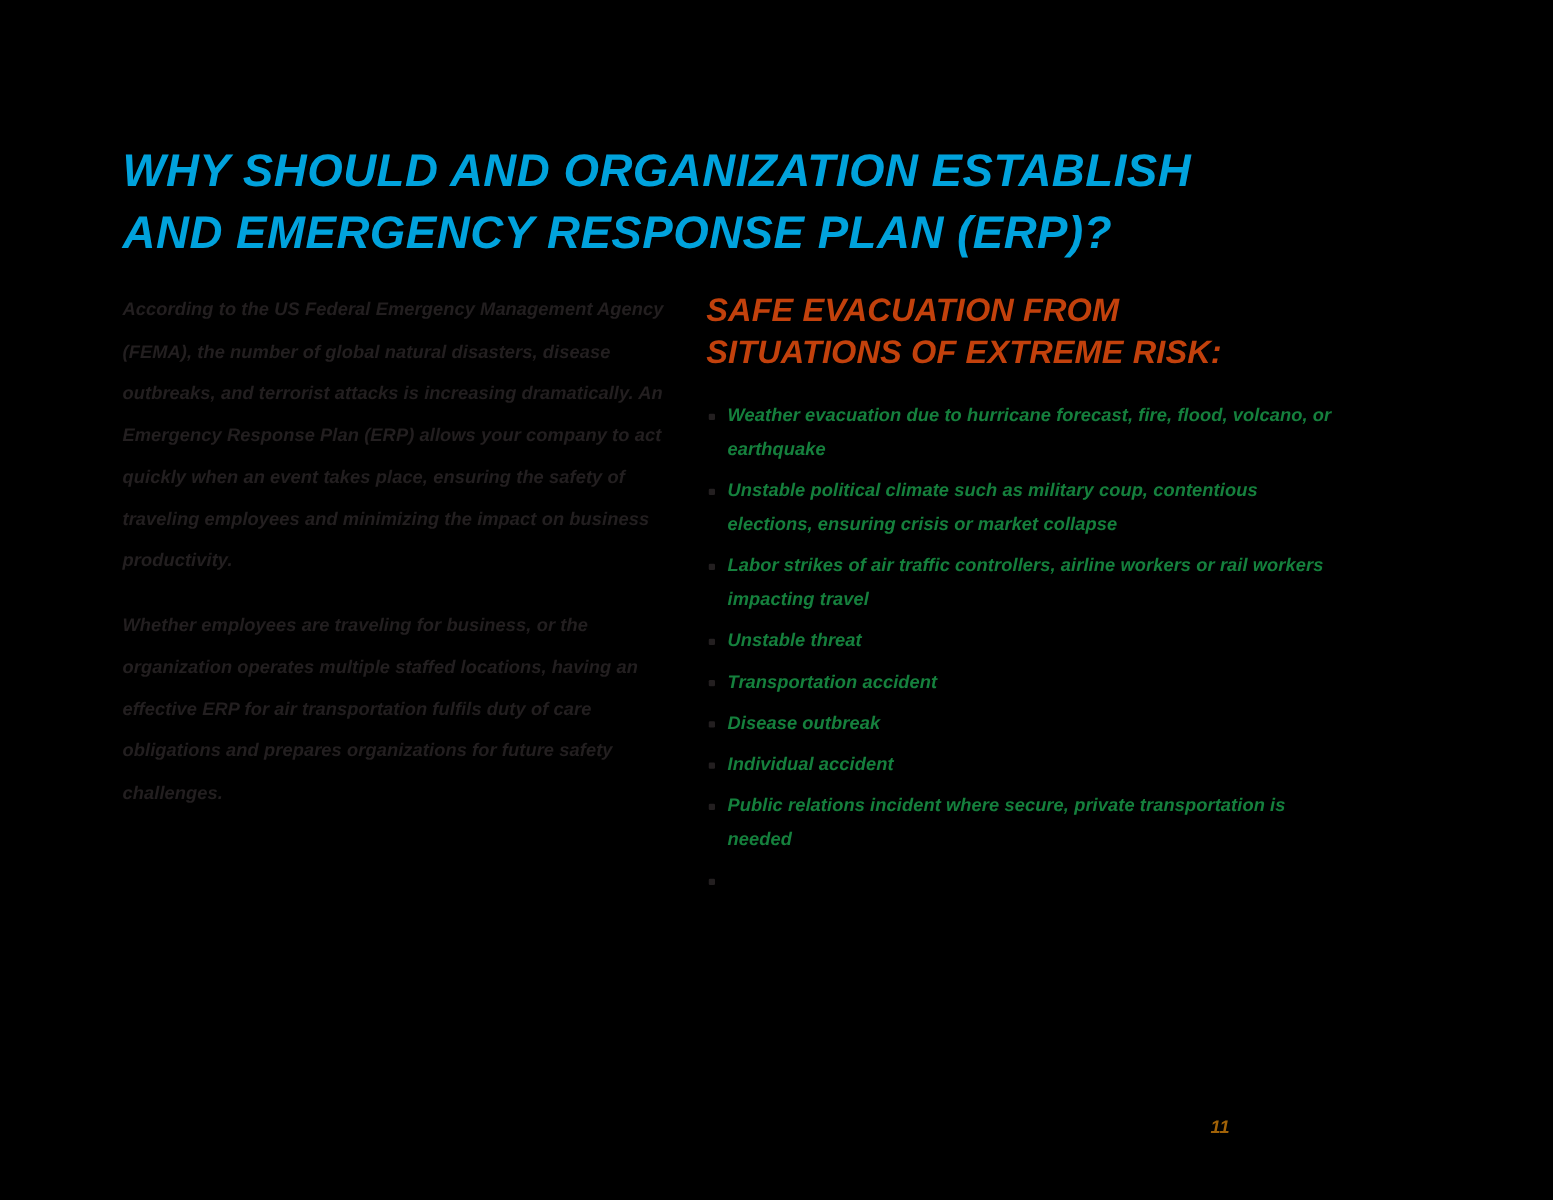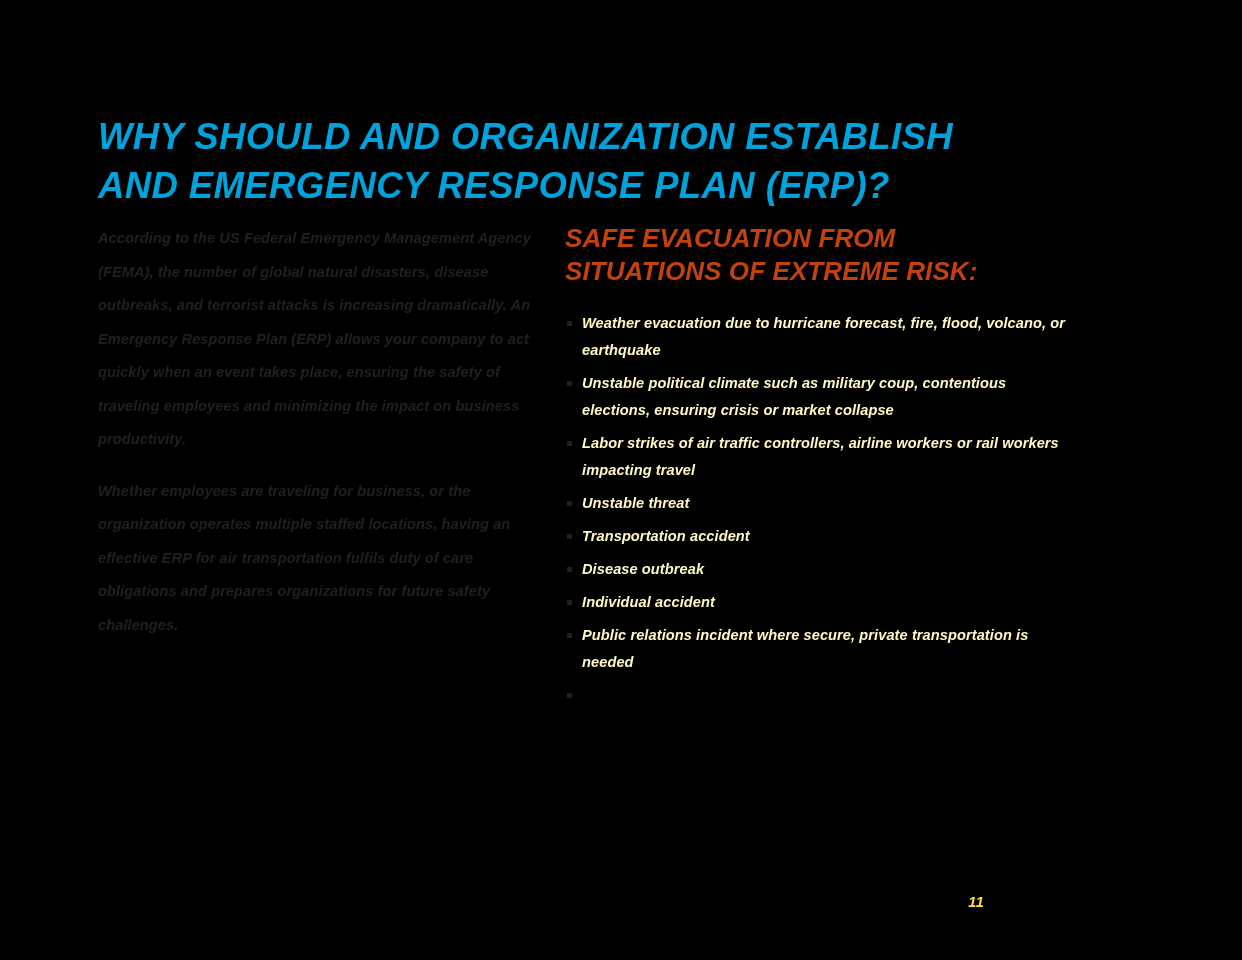--- a/index.html
+++ b/index.html
@@ -37,21 +37,21 @@
     line-height: 49px;
     letter-spacing: 0.4px;
     text-transform: uppercase;
     white-space: pre-line;
   }
 
   
   .columns {
     position: absolute;
     left: 98px;
-    top: 222px;
+    top: 232px;
     width: 1000px;
     display: flex;
     flex-direction: row;
     align-items: flex-start;
   }
 
   .col-left {
     width: 467px;
     flex: 0 0 467px;
     padding-right: 30px;
@@ -87,21 +87,21 @@
   }
 
   
   .risk-list {
     list-style: none;
     margin: 0;
     padding: 0;
   }
   .risk-item {
     position: relative;
-    color: #fef9c3;
+    color: #15803d;
     font-size: 14.6px;
     font-weight: 700;
     line-height: 27px;
     letter-spacing: 0.08px;
     padding-left: 17px;
     margin-bottom: 6px;
   }
   .risk-item:last-child { margin-bottom: 0; }
   .risk-bullet {
     position: absolute;
@@ -112,21 +112,21 @@
     background: #231f20;
     border-radius: 1px;
     display: block;
   }
 
   
   .page-number {
     position: absolute;
     right: 144px;
     bottom: 50px;
-    color: #fde047;
+    color: #a16207;
     font-size: 14.5px;
     font-weight: 700;
     letter-spacing: 0.3px;
     text-align: right;
   }
 </style>
 </head>
 <body>
 
 <div class="page">

